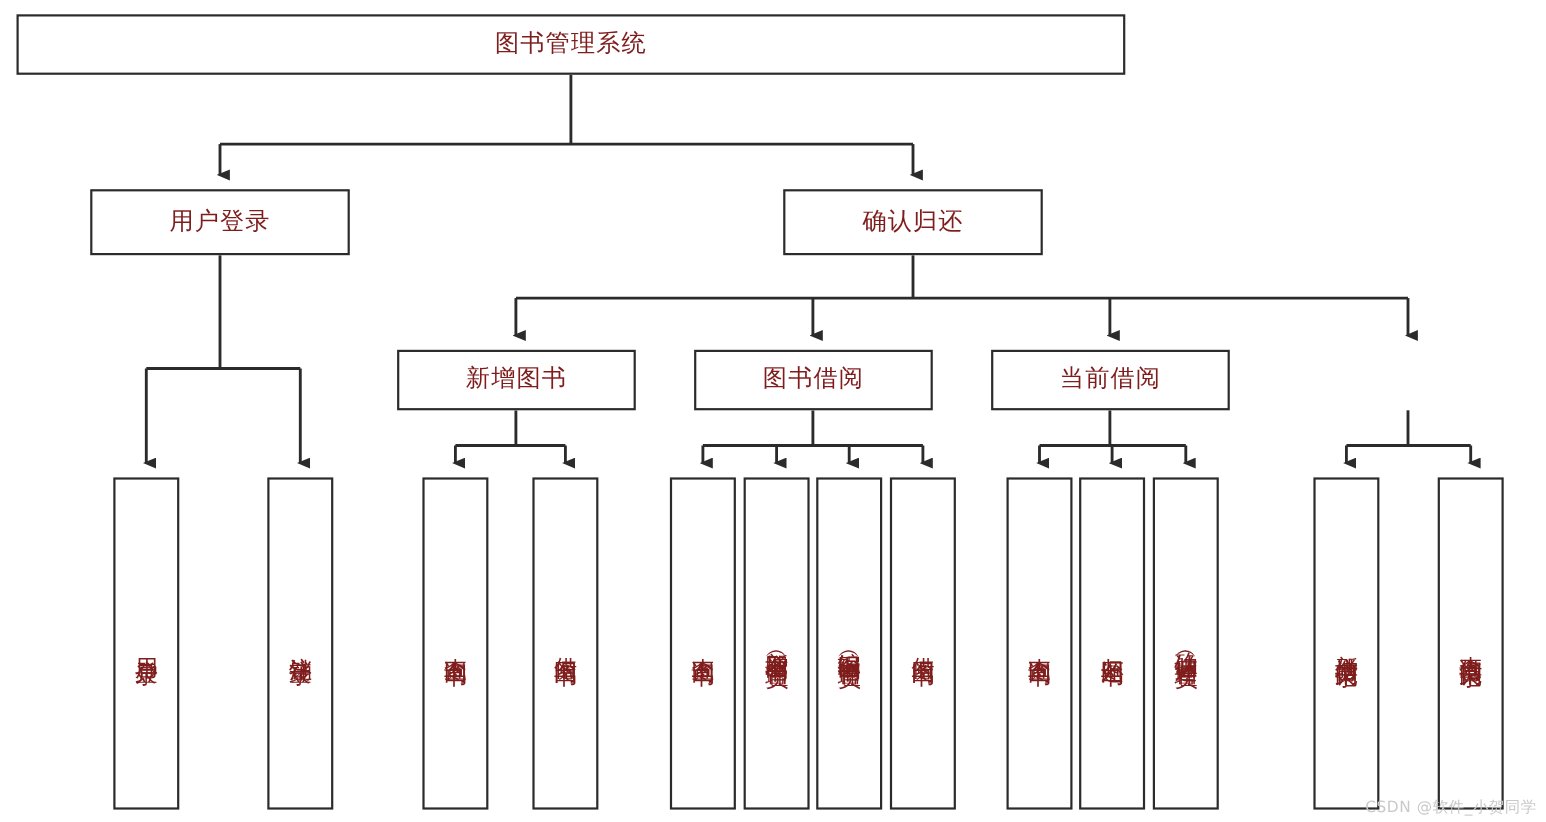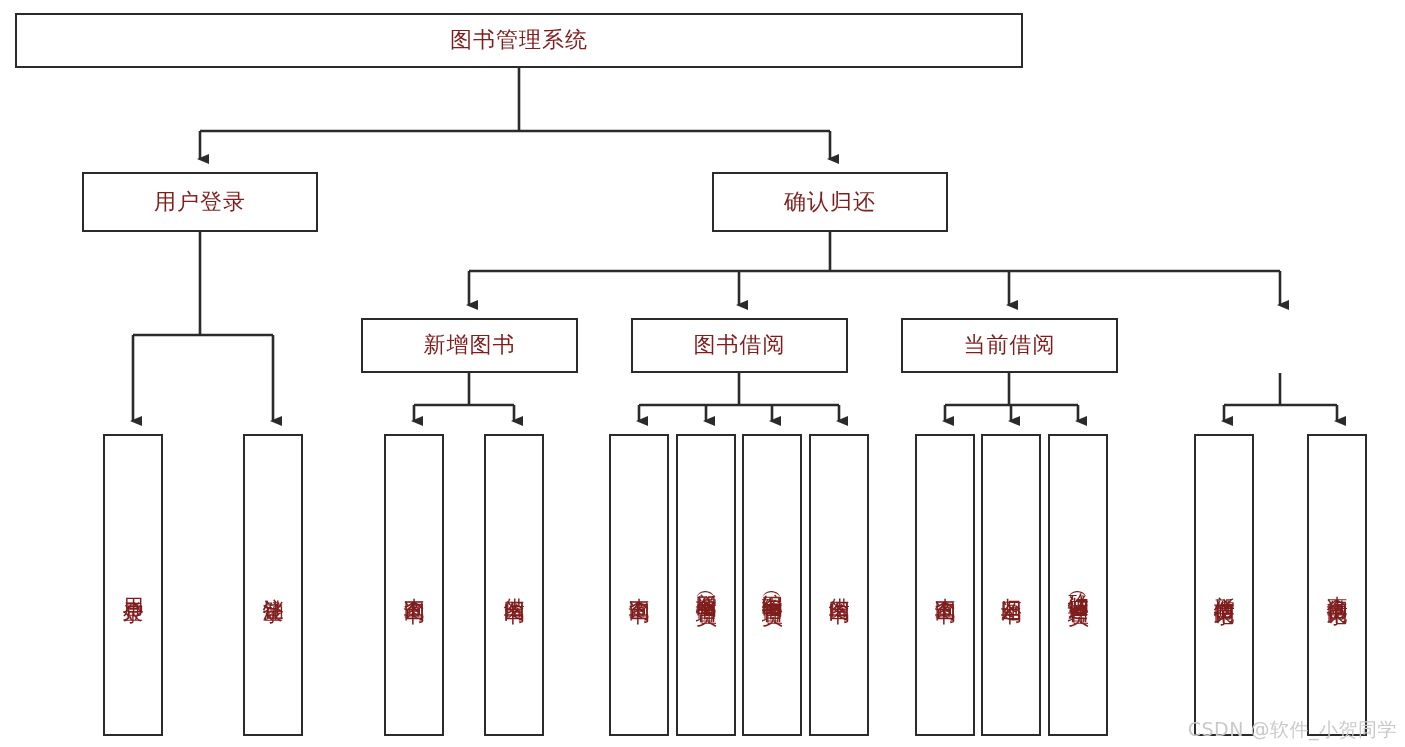--- a/index.html
+++ b/index.html
@@ -8,21 +8,21 @@
   #stage{position:relative;width:1405px;height:747px;background:#ffffff;}
   svg#wires{position:absolute;left:0;top:0;width:1405px;height:747px;}
   .node{position:absolute;box-sizing:border-box;border:2px solid #2b2b2b;
         background:#ffffff;display:flex;align-items:center;justify-content:center;
         color:#7f1d1d;}
   .node.h{font-size:22px;letter-spacing:1px;line-height:1.2;white-space:nowrap;}
   .node.v{writing-mode:vertical-rl;text-orientation:upright;
           font-size:21px;line-height:1.25;letter-spacing:2px;
           padding:6px 0;text-align:center;}
   .node.v span{display:block;}
-  #watermark{position:absolute;right:8px;bottom:4px;font-size:19px;
+  #watermark{position:absolute;right:8px;bottom:4px;font-size:14px;
              color:#c9c9c9;white-space:nowrap;letter-spacing:0.5px;}
 </style>
 </head>
 <body>
 
 <div id="stage">
 
   <svg id="wires" viewBox="0 0 1405 747" xmlns="http://www.w3.org/2000/svg">
     <defs>
       <marker id="arrow" markerWidth="12" markerHeight="12" refX="5" refY="9" orient="auto" markerUnits="userSpaceOnUse">

